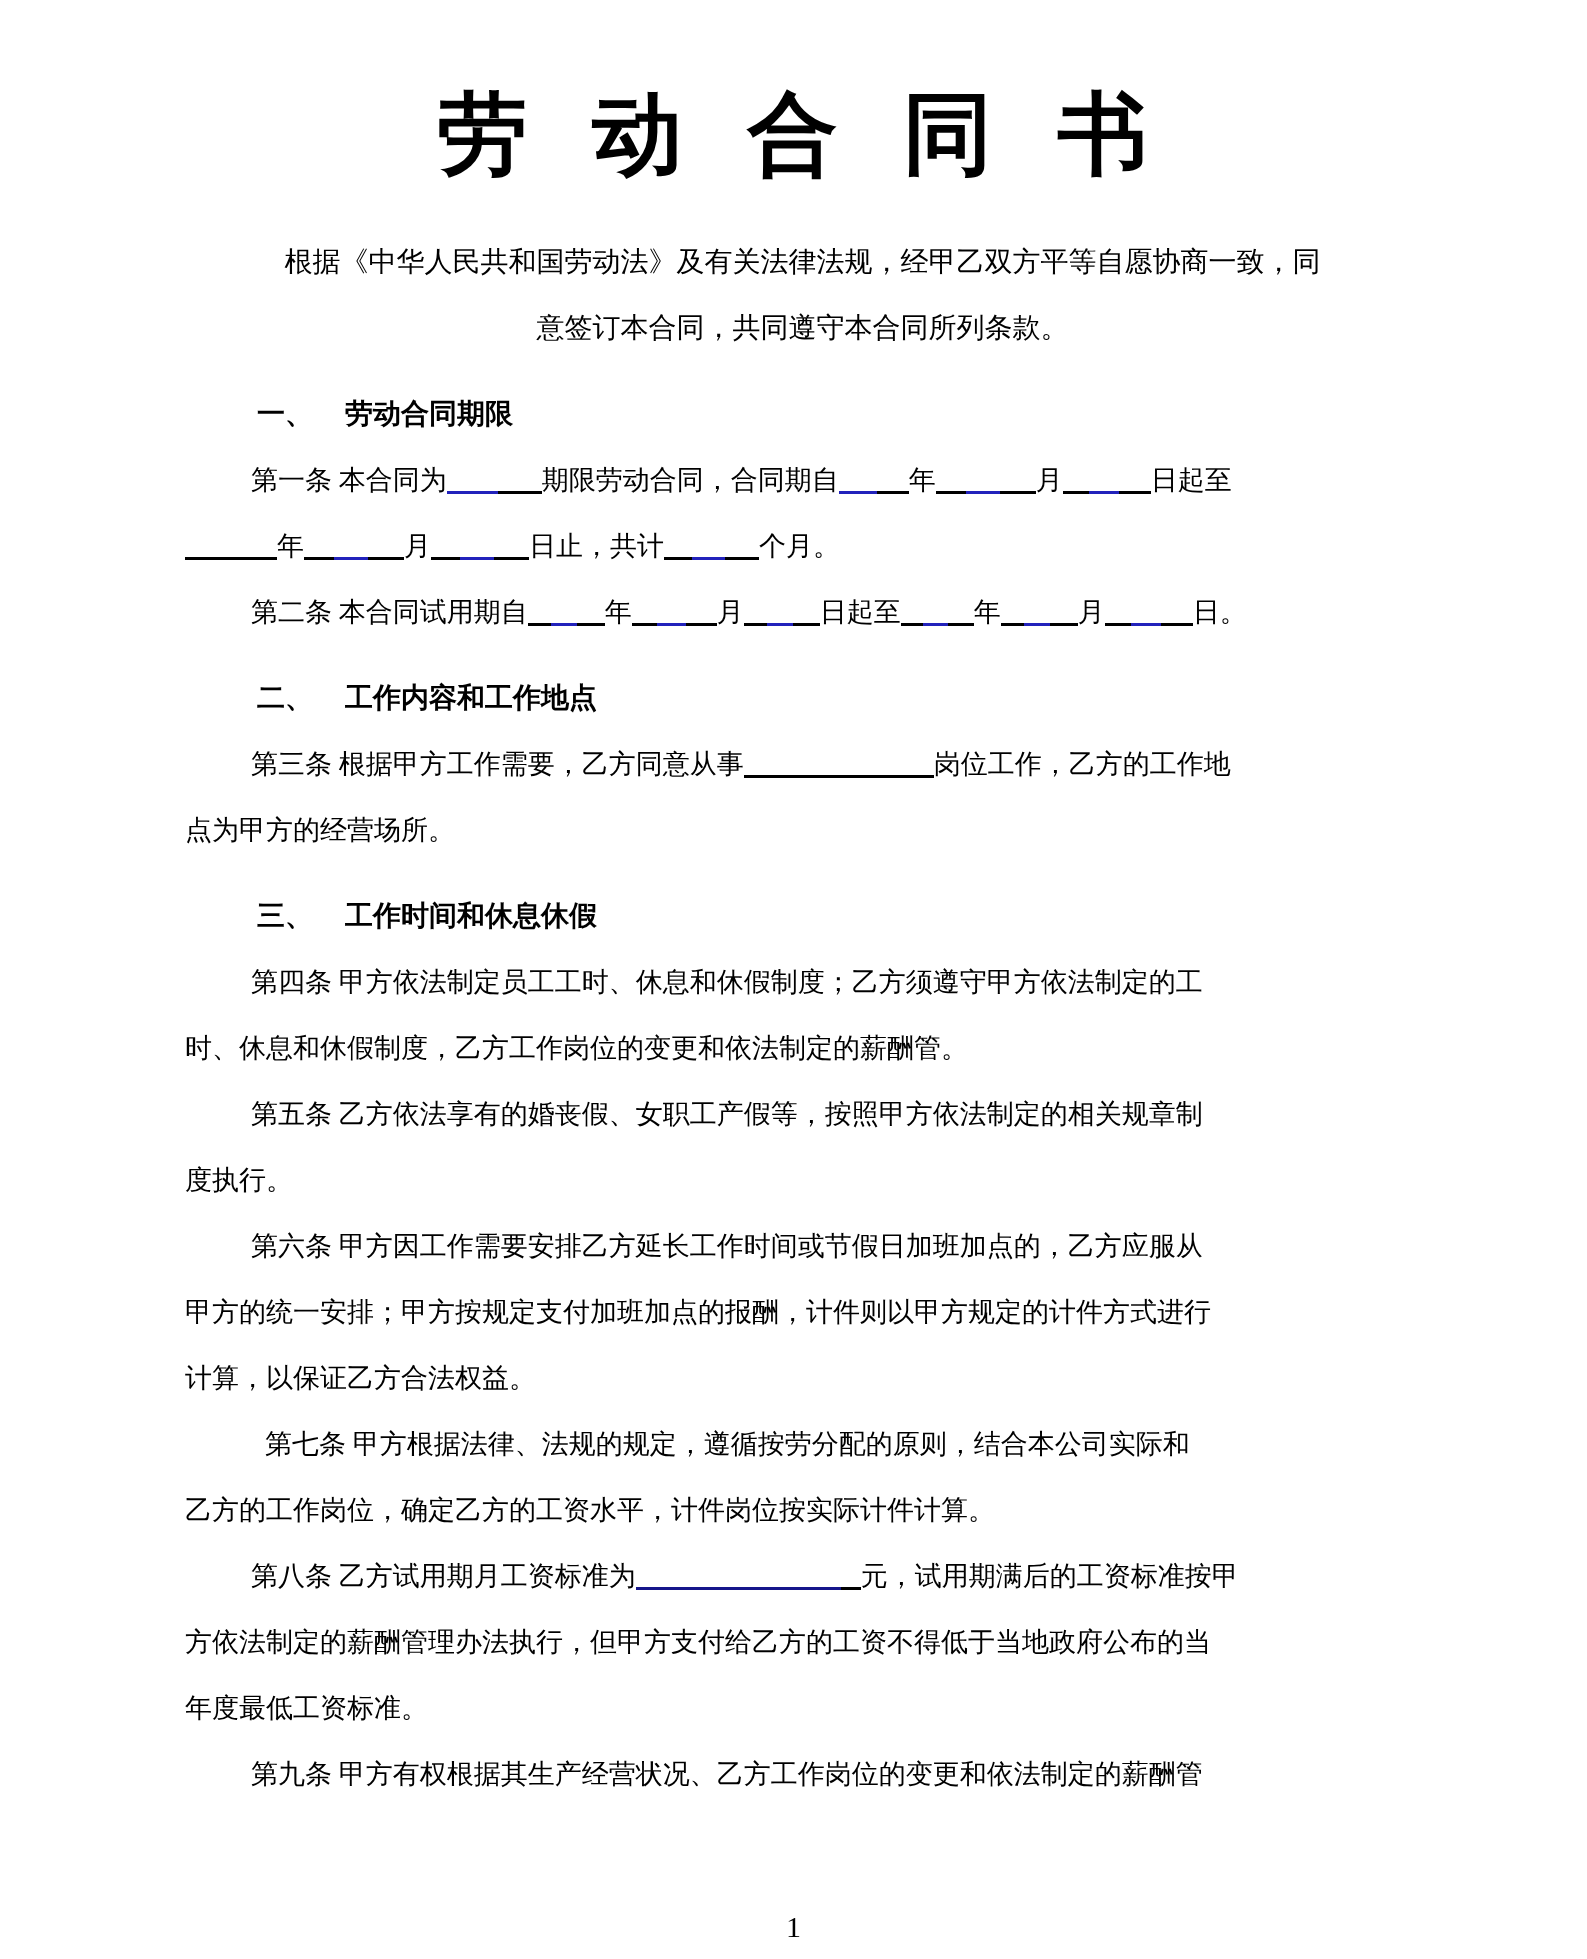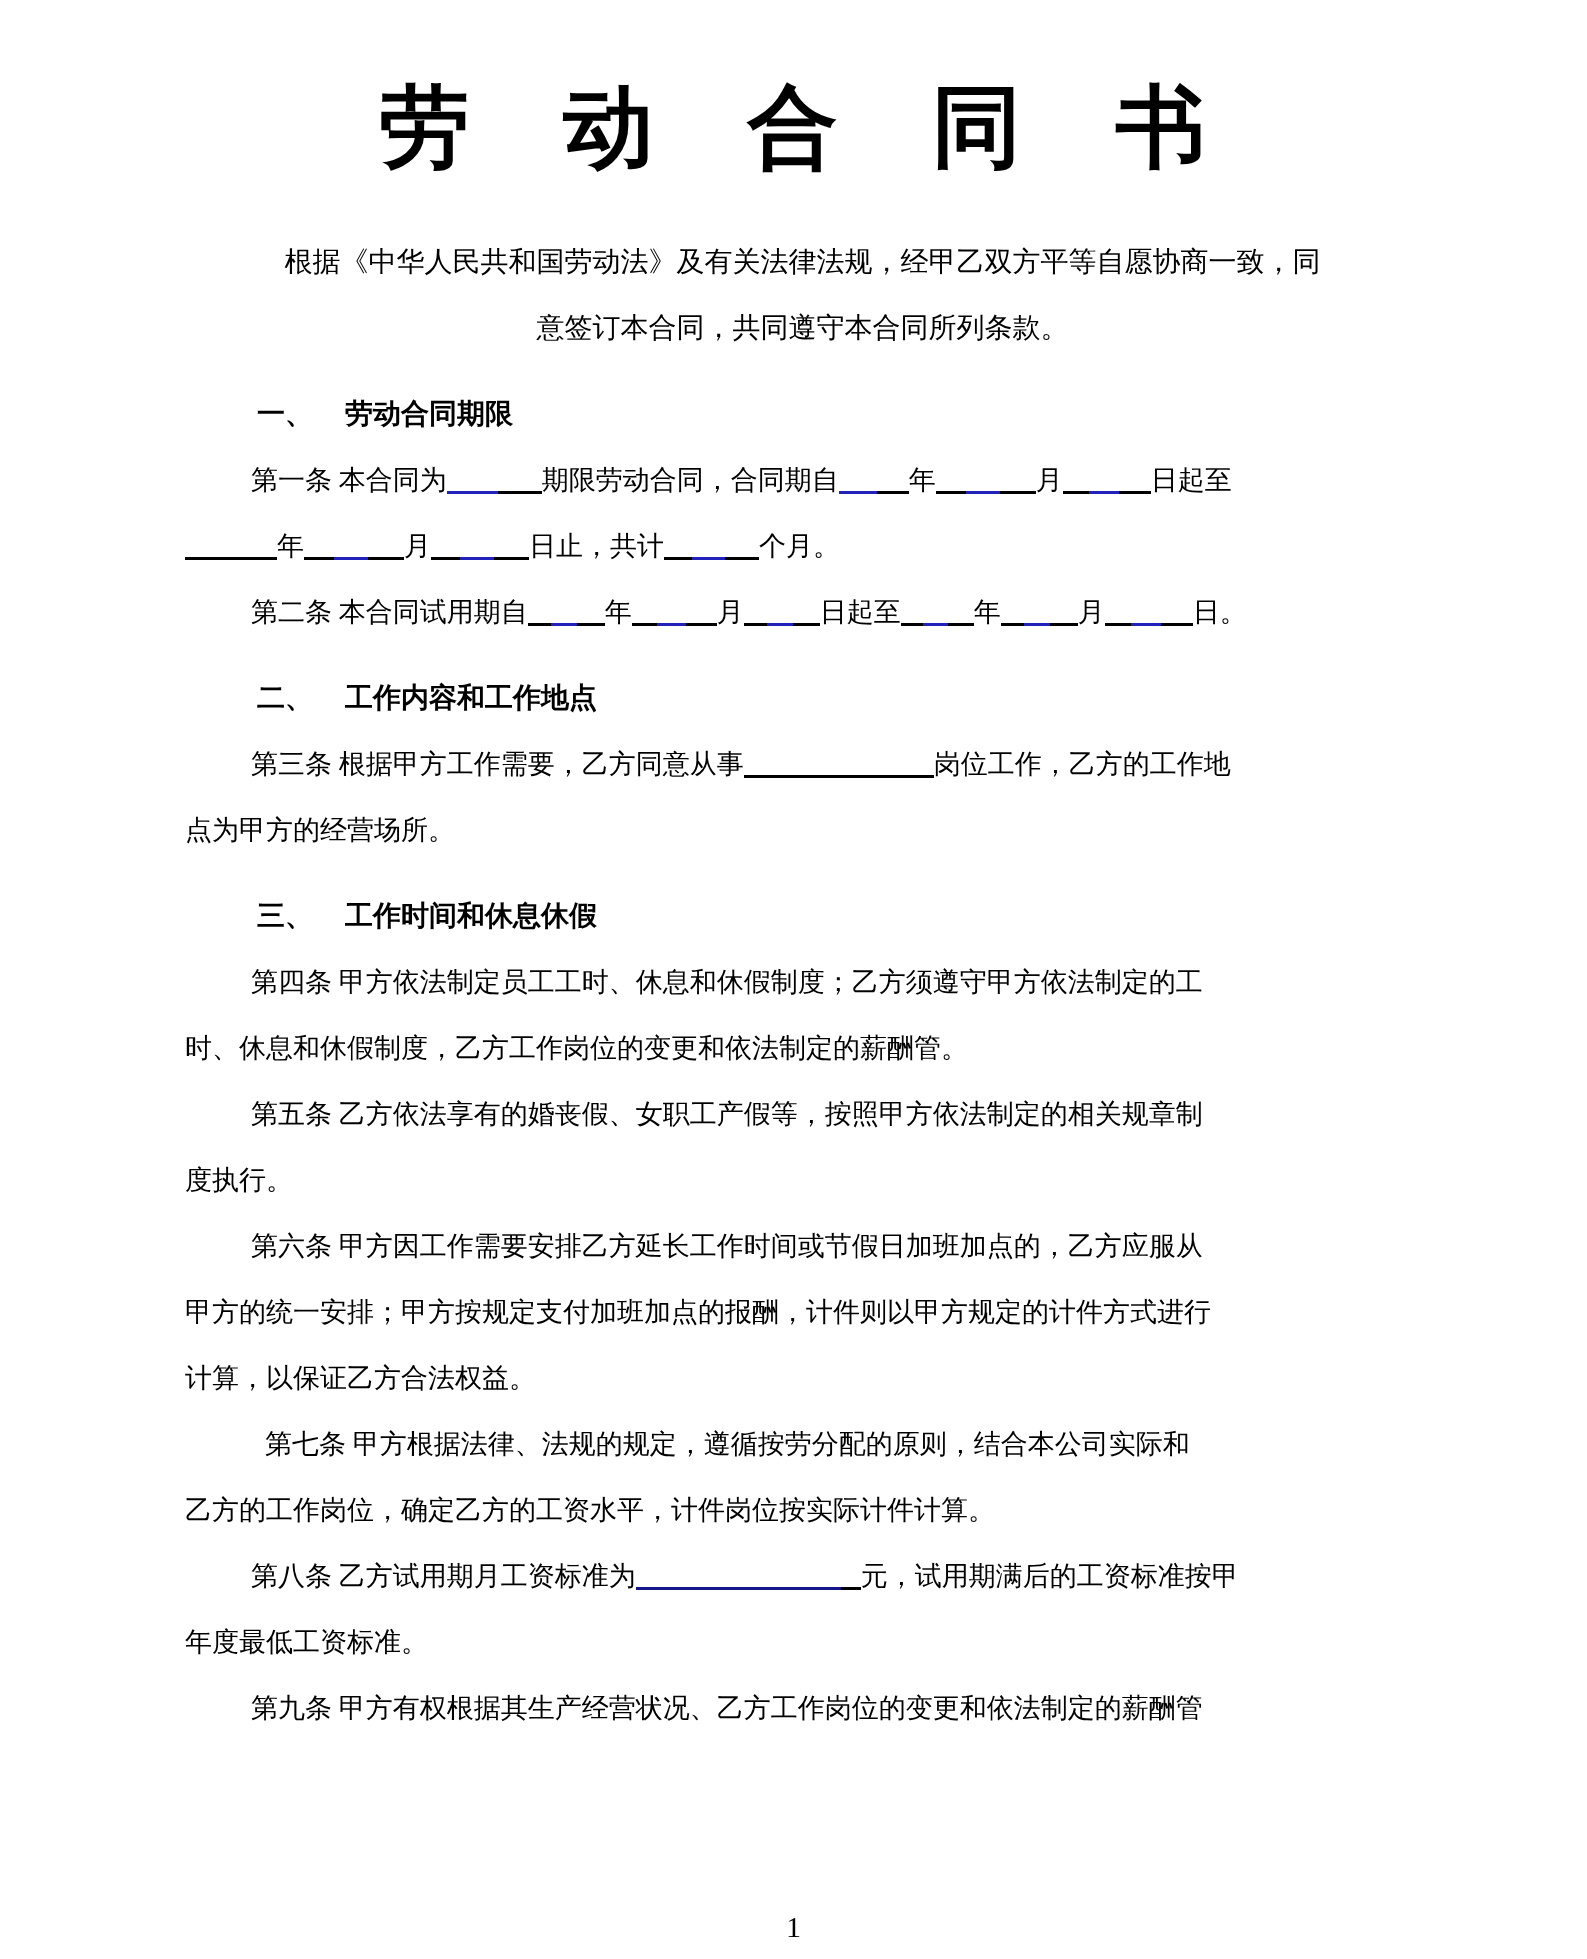--- a/index.html
+++ b/index.html
@@ -14,21 +14,21 @@
   .page {
     padding: 85px 167px 0 185px;
     box-sizing: border-box;
     width: 100%;
     height: 100%;
     position: relative;
   }
   .doc-title {
     margin: 0;
     text-align: center;
-    font-family: Liberation Mono, monospace;
+    font-family: Liberation Sans, sans-serif;
     font-weight: bold;
     font-size: 90px;
     line-height: 1.1;
     letter-spacing: 20px;
     white-space: nowrap;
   }
   .intro {
     max-width: 1050px;
     margin: 45px auto 0 auto;
     text-align: center;
@@ -90,19 +90,20 @@
       <div class="line ind"><span>第四条 甲方依法制定员工工时、休息和休假制度；乙方须遵守甲方依法制定的工</span></div>
       <div class="line"><span>时、休息和休假制度，乙方工作岗位的变更和依法制定的薪酬管。</span></div>
       <div class="line ind"><span>第五条 乙方依法享有的婚丧假、女职工产假等，按照甲方依法制定的相关规章制</span></div>
       <div class="line"><span>度执行。</span></div>
       <div class="line ind"><span>第六条 甲方因工作需要安排乙方延长工作时间或节假日加班加点的，乙方应服从</span></div>
       <div class="line"><span>甲方的统一安排；甲方按规定支付加班加点的报酬，计件则以甲方规定的计件方式进行</span></div>
       <div class="line"><span>计算，以保证乙方合法权益。</span></div>
       <div class="line ind2"><span>第七条 甲方根据法律、法规的规定，遵循按劳分配的原则，结合本公司实际和</span></div>
       <div class="line"><span>乙方的工作岗位，确定乙方的工资水平，计件岗位按实际计件计算。</span></div>
       <div class="line ind"><span>第八条 乙方试用期月工资标准为</span><span class="blank b-navy" style="width: 225px;"></span><span>元，试用期满后的工资标准按甲</span></div>
+      <div class="line"><span>方依法制定的薪酬管理办法执行，但甲方支付给乙方的工资不得低于当地政府公布的当</span></div>
       <div class="line"><span>年度最低工资标准。</span></div>
       <div class="line ind"><span>第九条 甲方有权根据其生产经营状况、乙方工作岗位的变更和依法制定的薪酬管</span></div>
     </div>
   <footer class="pageno">
     <span>1</span>
   </footer>
 </main>
 
 </body></html>

